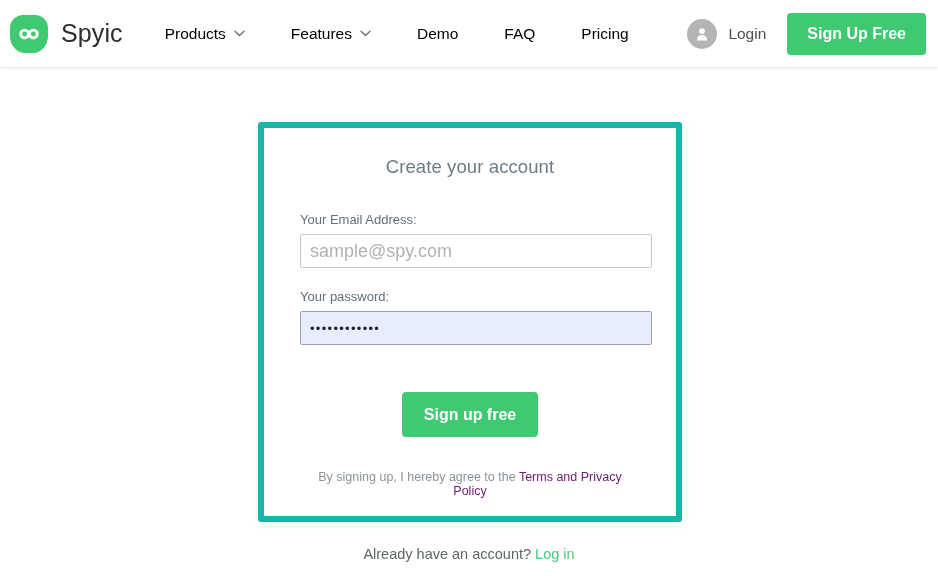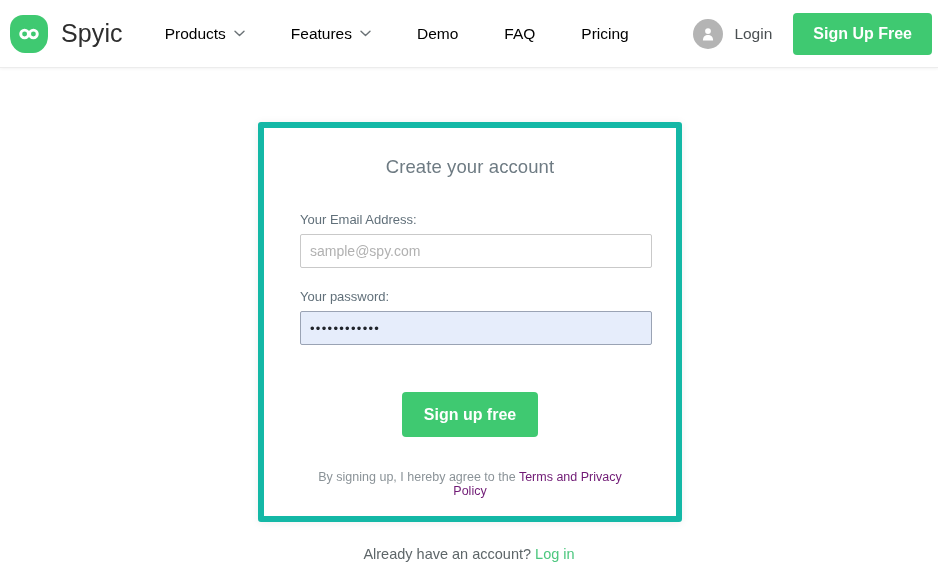--- a/index.html
+++ b/index.html
@@ -76,21 +76,21 @@
   .chev {
     margin-left: 8px;
     display: inline-block;
     line-height: 0;
   }
 
   .header-right {
     margin-left: auto;
     display: flex;
     align-items: center;
-    margin-right: 6px;
+    margin-right: 12px;
   }
   .login-wrap {
     display: flex;
     align-items: center;
     cursor: pointer;
     margin-right: 21px;
   }
   .avatar {
     width: 30px;
     height: 30px;
@@ -158,21 +158,21 @@
     color: #61707a;
     margin-bottom: 7px;
     display: block;
   }
   .field-input {
     width: 352px;
     height: 34px;
     border: 1px solid #c9c9c9;
     border-radius: 2px;
     padding: 0 9px;
-    font-size: 14px;
+    font-size: 18px;
     font-family: "Liberation Sans", sans-serif;
     color: #0f766e;
     background: #ffffff;
     outline: none;
     display: block;
   }
   .field-input::placeholder { color: #b1b1b1; }
   .field-input.autofilled {
     background: #e6edfb;
     border-color: #9aa3b4;

